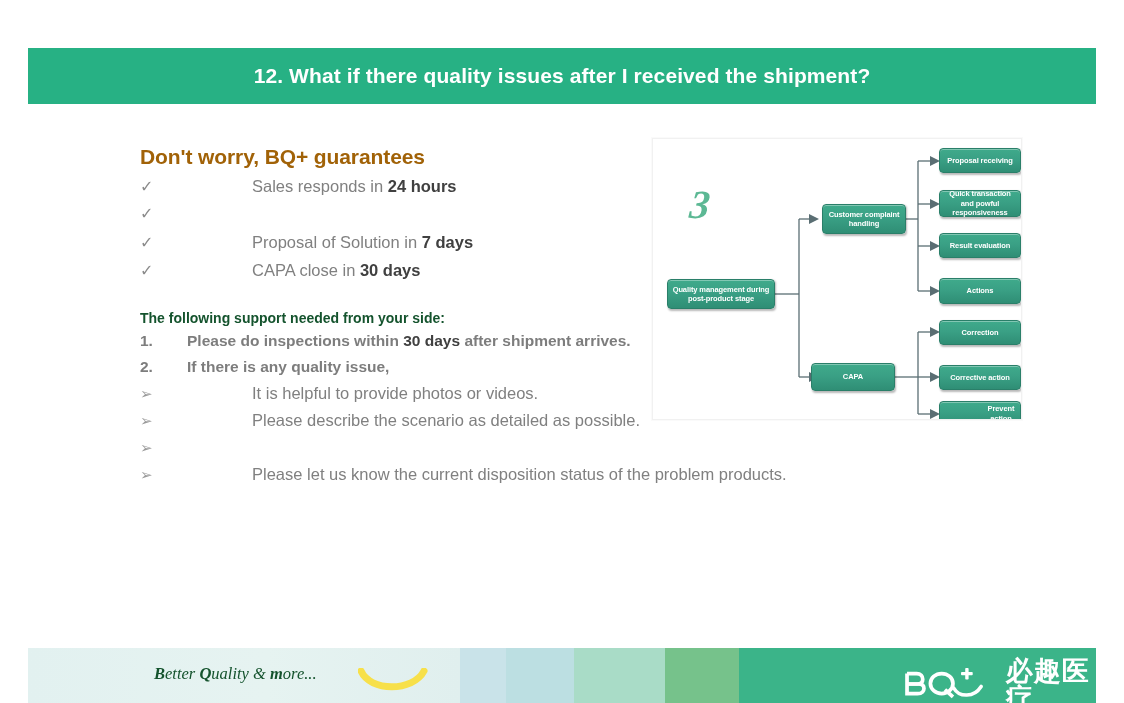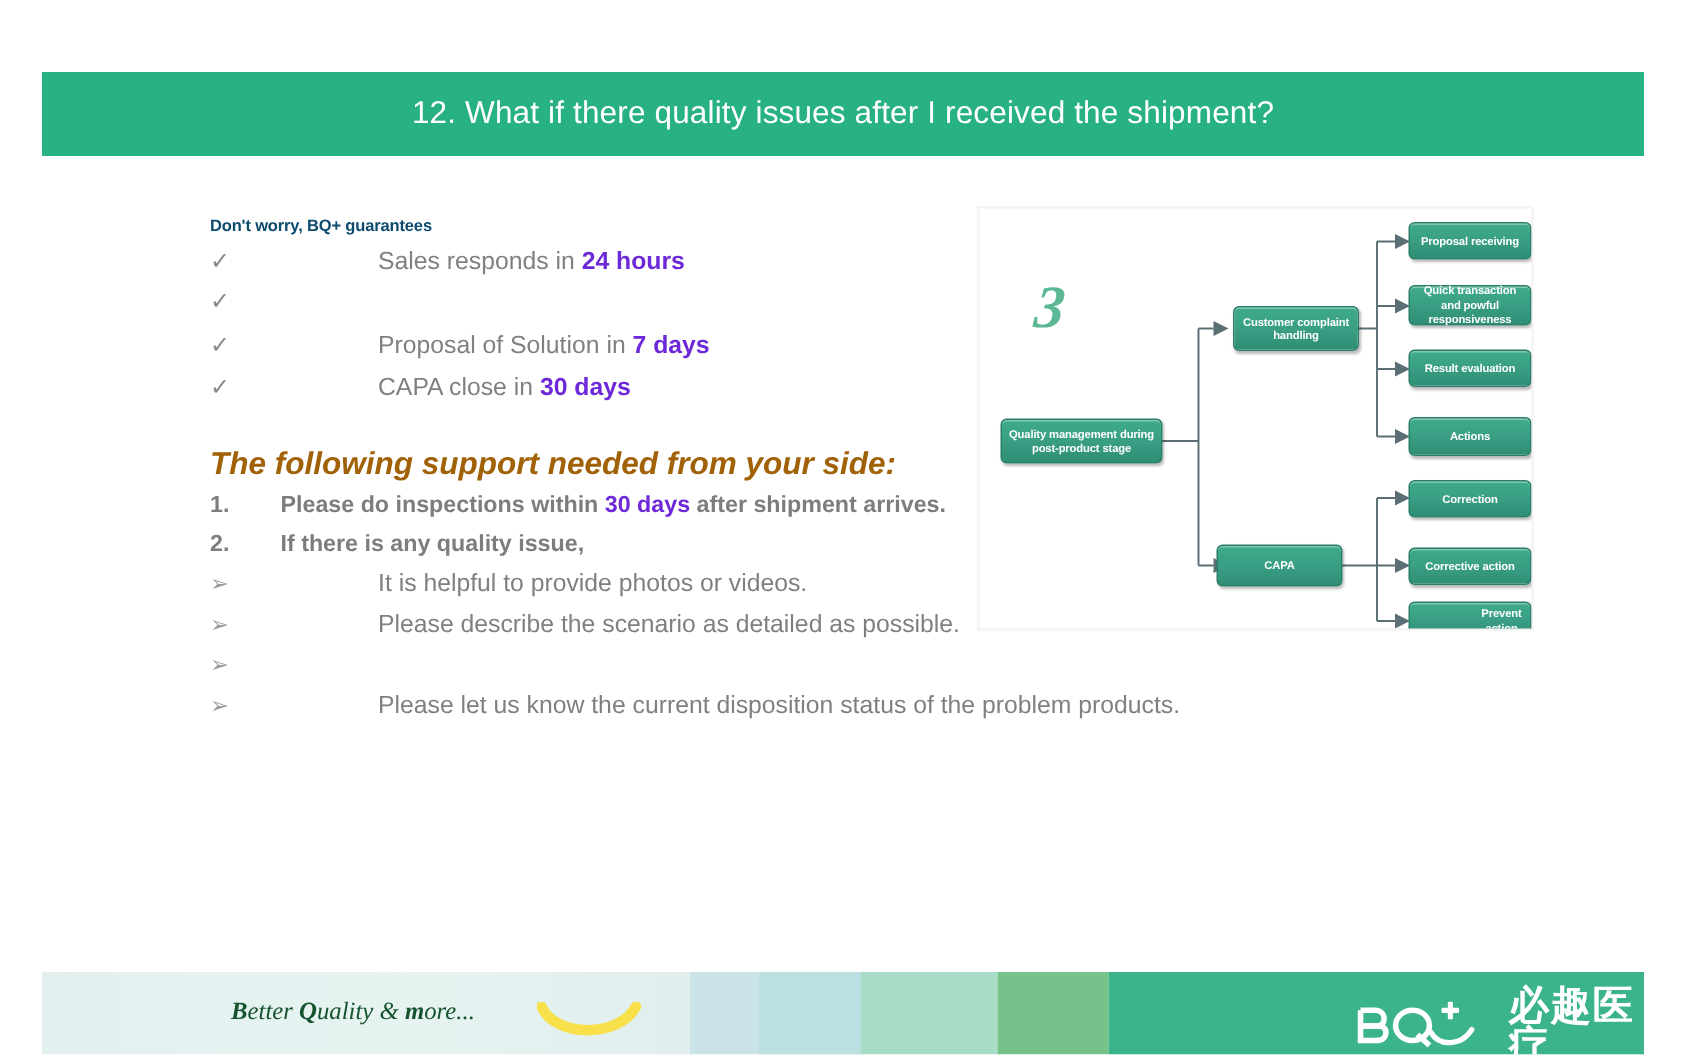--- a/index.html
+++ b/index.html
@@ -12,44 +12,44 @@
   }
   .slide{position:absolute;left:0;top:0;width:1124px;height:703px;background:#fff;}
 
   
   .header-banner{
     position:absolute;left:28px;top:48px;width:1068px;height:56px;
     background:#27b184;
     display:flex;align-items:center;justify-content:center;
   }
   .header-title{
-    color:#ffffff;font-size:21px;font-weight:normal;letter-spacing:.1px;
+    color:#ffffff;font-size:21px;font-weight:bold;letter-spacing:.1px;
     font-family:"Liberation Sans","DejaVu Sans",sans-serif;
     white-space:nowrap;
   }
 
   
   .content{position:absolute;left:140px;top:145px;width:880px;}
   .lead{
-    font-size:11px;font-weight:bold;color:#0c4a6e;
+    font-size:21px;font-weight:bold;color:#a16207;
     margin:0 0 3px 0;letter-spacing:-.1px;
   }
   .check-row{
     display:flex;align-items:baseline;font-size:16.5px;color:#808080;
     height:28px;line-height:28px;
   }
   .check-mark{
     width:112px;flex:0 0 112px;color:#8a8a8a;font-size:16px;
   }
   .check-text{white-space:nowrap;}
-  .hl{color:#6d28d9;font-weight:bold;}
+  .hl{color:#404040;font-weight:bold;}
 
   .section2{margin-top:26px;}
   .sub-head{
-    font-size:21px;font-weight:bold;color:#a16207;margin:0 0 2px 0;font-style:italic;
+    font-size:14px;font-weight:bold;color:#14532d;margin:0 0 2px 0;
   }
   .num-row{
     display:flex;align-items:baseline;font-size:15.5px;font-weight:bold;color:#7d7d7d;
     height:26px;line-height:26px;
   }
   .num-mark{width:47px;flex:0 0 47px;}
   .num-text{white-space:nowrap;}
 
   .arrow-row{
     display:flex;align-items:baseline;font-size:16.5px;color:#808080;

